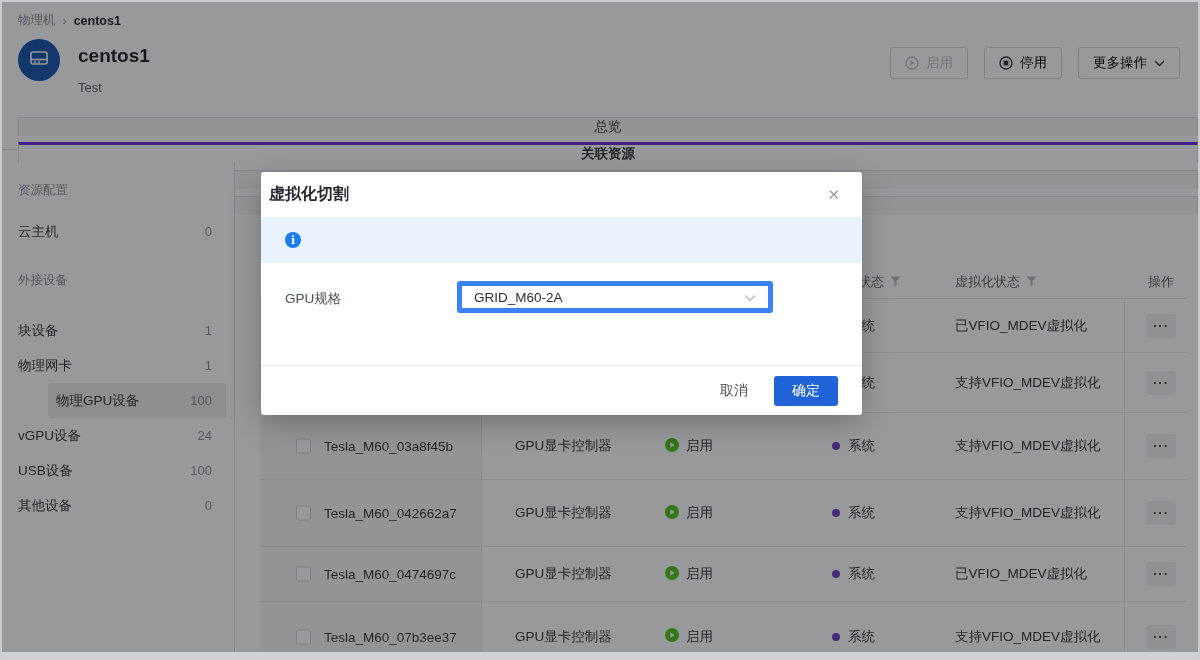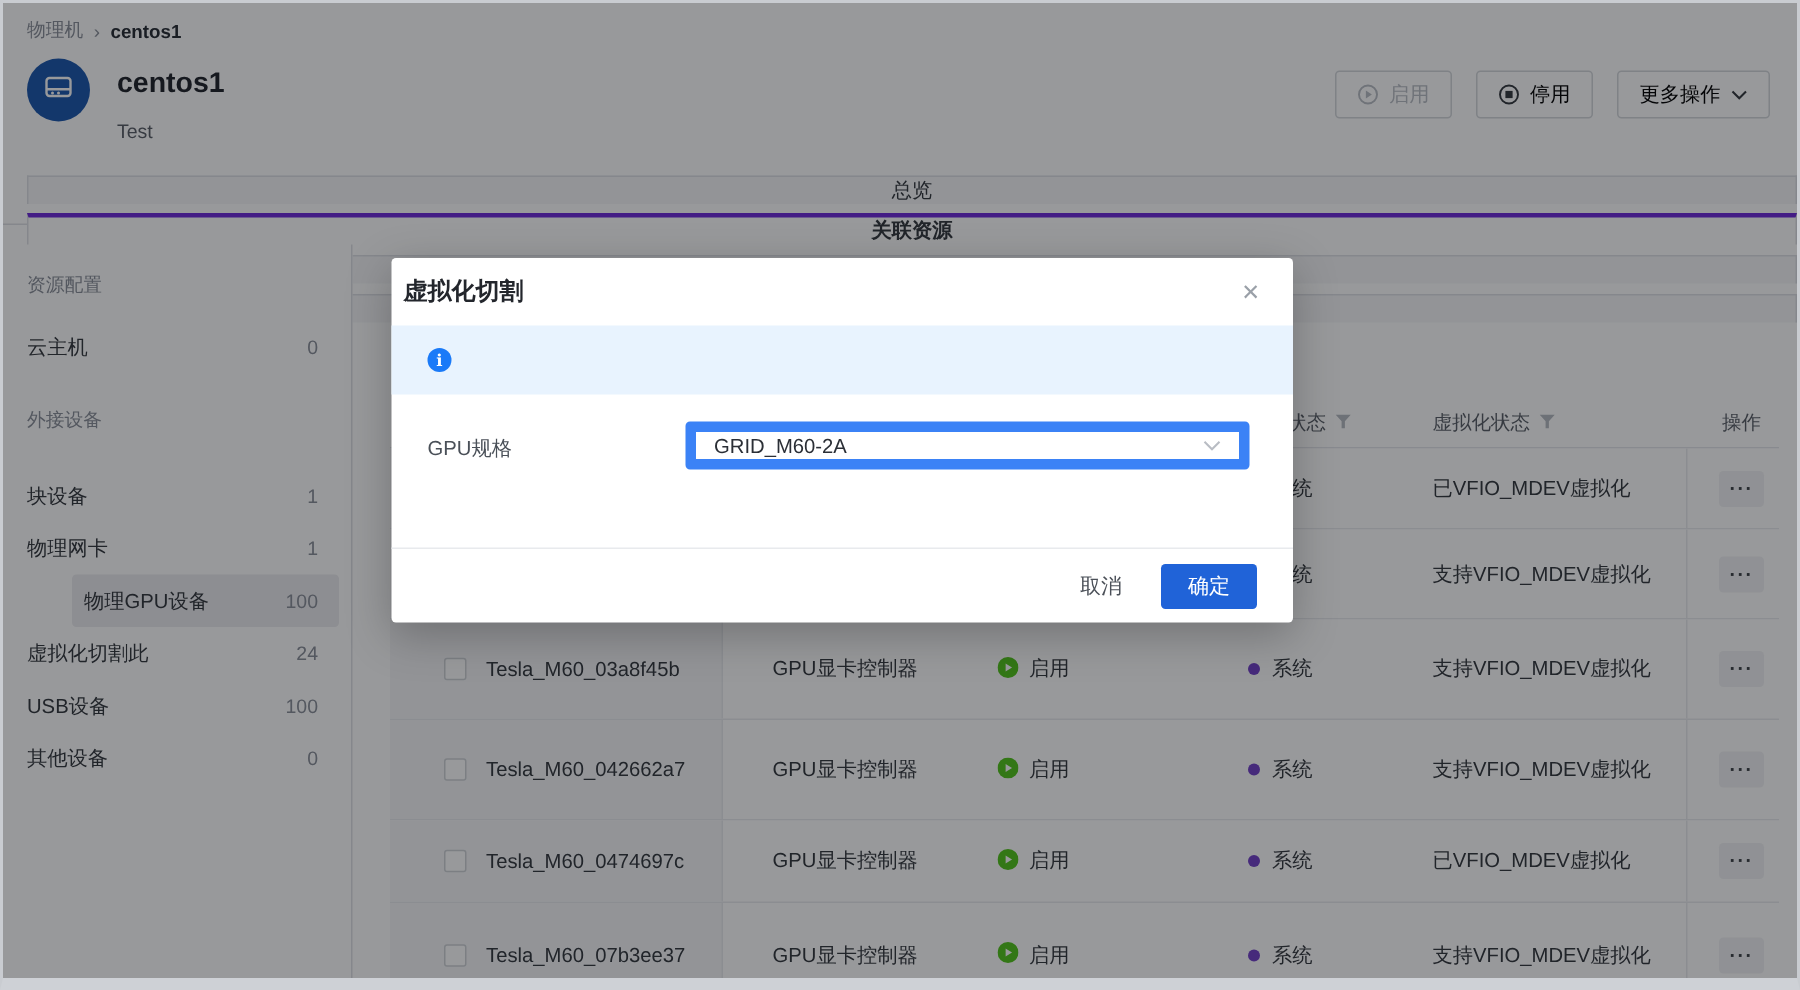--- a/index.html
+++ b/index.html
@@ -66,21 +66,21 @@
            box-shadow:0 8px 30px rgba(0,0,0,0.25); }
   .modal-head { height:45px; display:flex; align-items:center; justify-content:space-between; padding:0 22px 0 8px; }
   .modal-title { font-size:16px; font-weight:bold; color:#23262c; }
   .modal-close { font-size:15px; color:#9aa0a8; cursor:pointer; background:none; border:none; }
   .modal-banner { height:46px; background:#e8f3fe; display:flex; align-items:center; gap:10px; padding:0 24px; }
   .info-icon { width:16px; height:16px; border-radius:50%; background:#1a7af8; color:#fff; font-size:11px; font-weight:bold;
                display:flex; align-items:center; justify-content:center; flex:none; font-family:"DejaVu Serif",serif; }
   .banner-text { font-size:13.5px; color:#4a5058; }
   .modal-body { position:relative; height:102px; }
   .field-label { position:absolute; left:24px; top:27px; font-size:13.5px; color:#4a5058; }
-  .select { position:absolute; left:196px; top:18px; width:376px; height:32px; border:7px solid #3b82f6; border-radius:3px; background:#fff;
+  .select { position:absolute; left:196px; top:18px; width:316px; height:32px; border:5px solid #3b82f6; border-radius:3px; background:#fff;
             display:flex; align-items:center; justify-content:space-between; padding:0 12px; cursor:pointer; }
   .select-value { font-size:13.5px; color:#2b2f36; }
   .modal-footer { height:50px; border-top:1px solid #e8eaed; display:flex; align-items:center; justify-content:flex-end; gap:26px; padding:0 24px; }
   .link-btn { background:none; border:none; font-size:14px; color:#4b5058; cursor:pointer; }
   .primary-btn { width:64px; height:30px; background:#2063d8; color:#fff; border:none; border-radius:3px; font-size:14px; cursor:pointer; }
 </style>
 </head>
 <body>
 
 <div class="frame">
@@ -154,21 +154,21 @@
     </div>
     <div class="side-item">
       <span>物理网卡</span>
       <span class="side-count">1</span>
     </div>
     <div class="side-item selected">
       <span>物理GPU设备</span>
       <span class="side-count">100</span>
     </div>
     <div class="side-item">
-      <span>虚拟化切割此</span>
+      <span>vGPU设备</span>
       <span class="side-count">24</span>
     </div>
     <div class="side-item">
       <span>USB设备</span>
       <span class="side-count">100</span>
     </div>
     <div class="side-item">
       <span>其他设备</span>
       <span class="side-count">0</span>
     </div>

